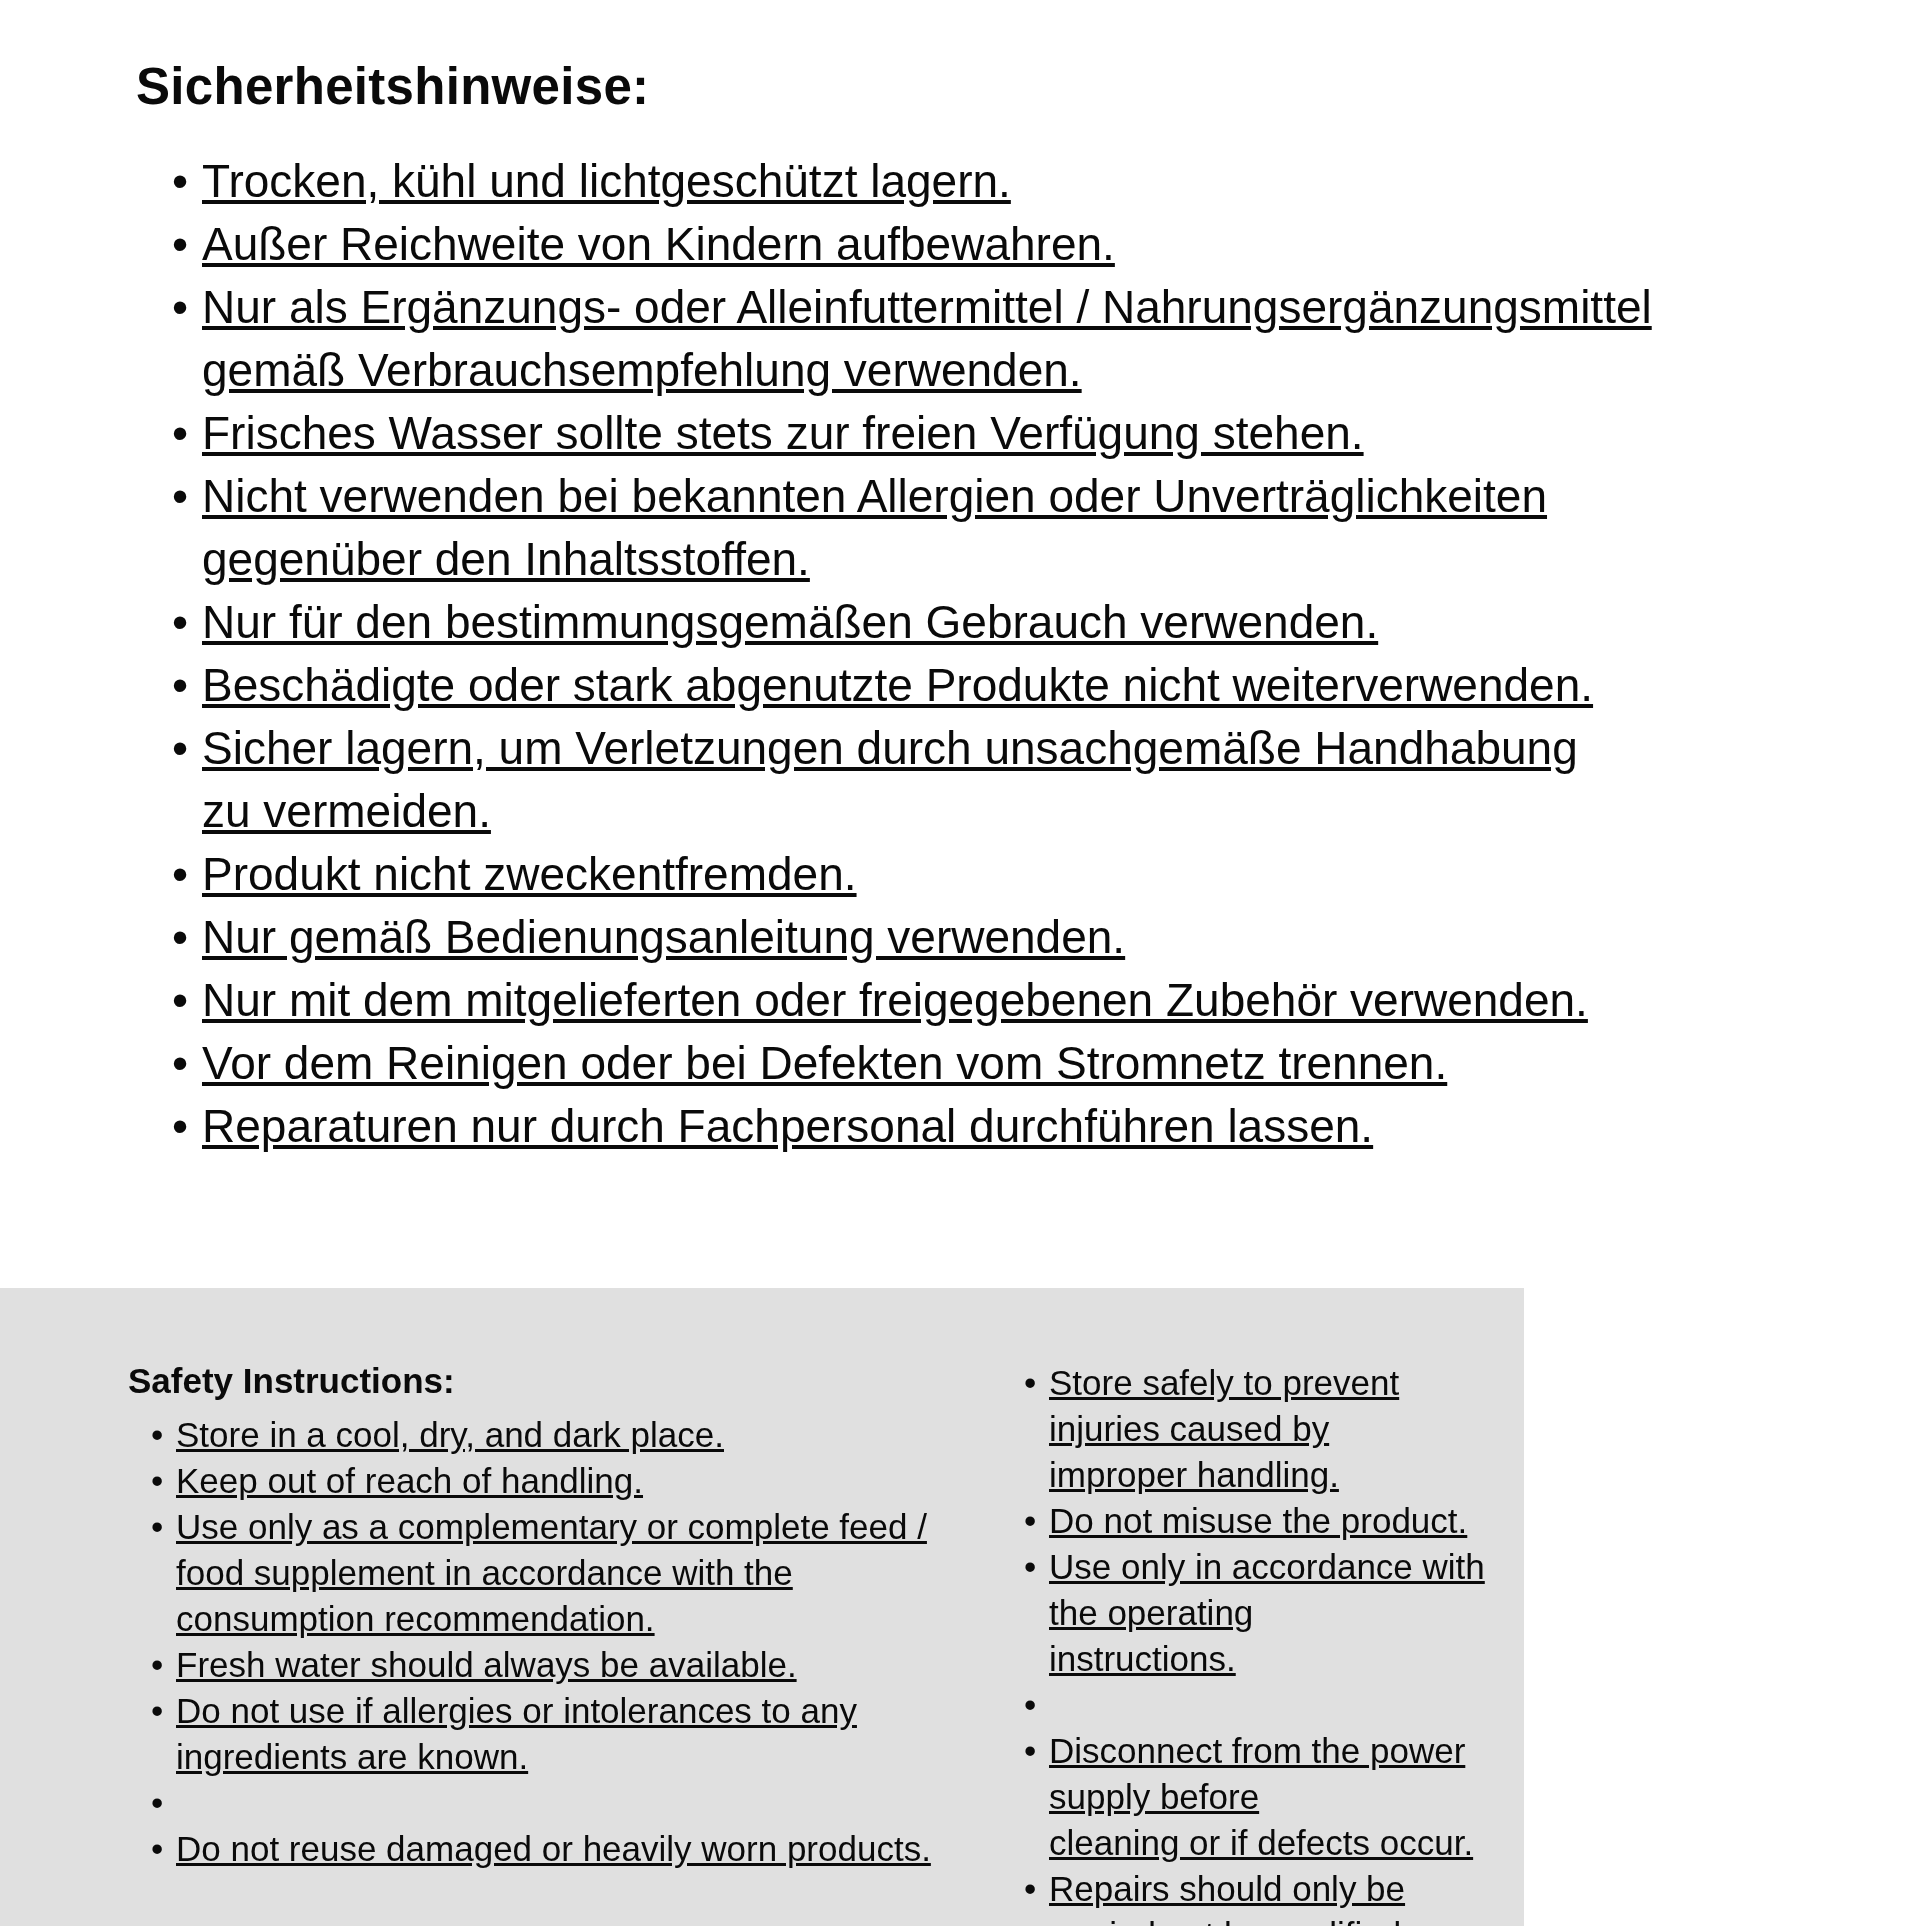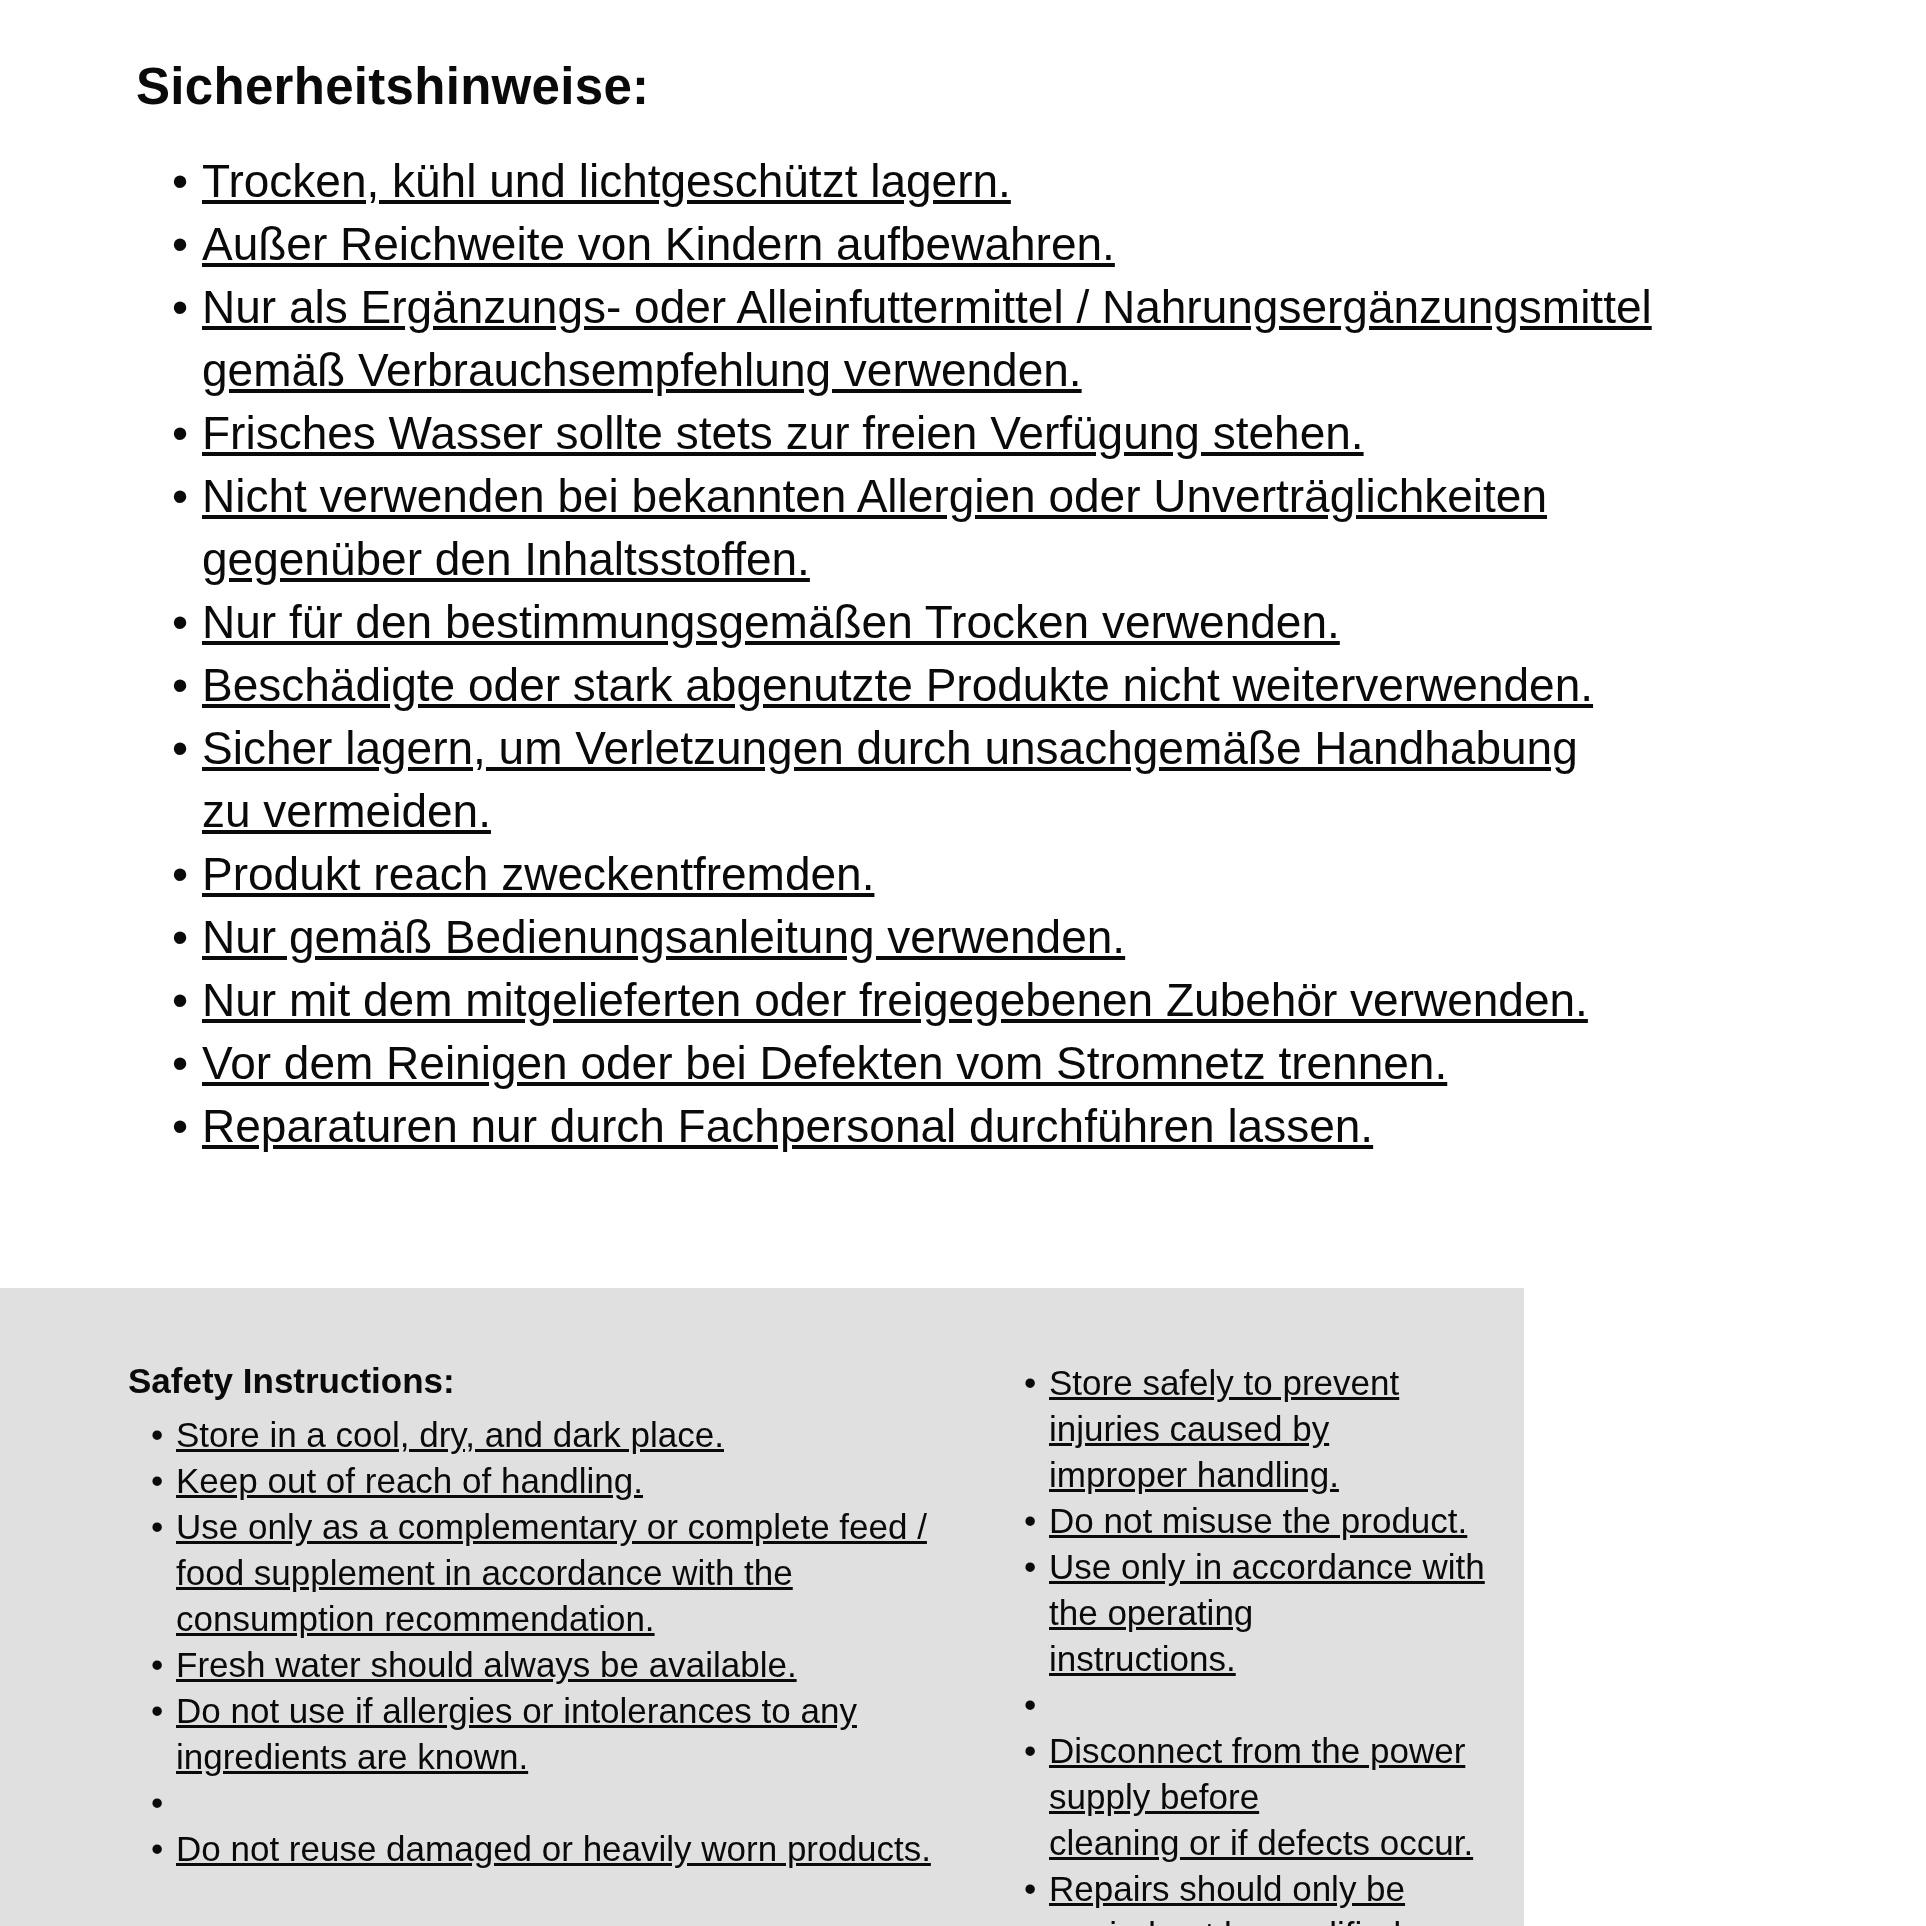--- a/index.html
+++ b/index.html
@@ -94,34 +94,34 @@
           <span class="dot">•</span>
           <span class="txt">Frisches Wasser sollte stets zur freien Verfügung stehen.</span>
         </div>
       <div class="item">
           <span class="dot">•</span>
           <span class="txt">Nicht verwenden bei bekannten Allergien oder Unverträglichkeiten
 gegenüber den Inhaltsstoffen.</span>
         </div>
       <div class="item">
           <span class="dot">•</span>
-          <span class="txt">Nur für den bestimmungsgemäßen Trocken verwenden.</span>
+          <span class="txt">Nur für den bestimmungsgemäßen Gebrauch verwenden.</span>
         </div>
       <div class="item">
           <span class="dot">•</span>
           <span class="txt">Beschädigte oder stark abgenutzte Produkte nicht weiterverwenden.</span>
         </div>
       <div class="item">
           <span class="dot">•</span>
           <span class="txt">Sicher lagern, um Verletzungen durch unsachgemäße Handhabung
 zu vermeiden.</span>
         </div>
       <div class="item">
           <span class="dot">•</span>
-          <span class="txt">Produkt reach zweckentfremden.</span>
+          <span class="txt">Produkt nicht zweckentfremden.</span>
         </div>
       <div class="item">
           <span class="dot">•</span>
           <span class="txt">Nur gemäß Bedienungsanleitung verwenden.</span>
         </div>
       <div class="item">
           <span class="dot">•</span>
           <span class="txt">Nur mit dem mitgelieferten oder freigegebenen Zubehör verwenden.</span>
         </div>
       <div class="item">

